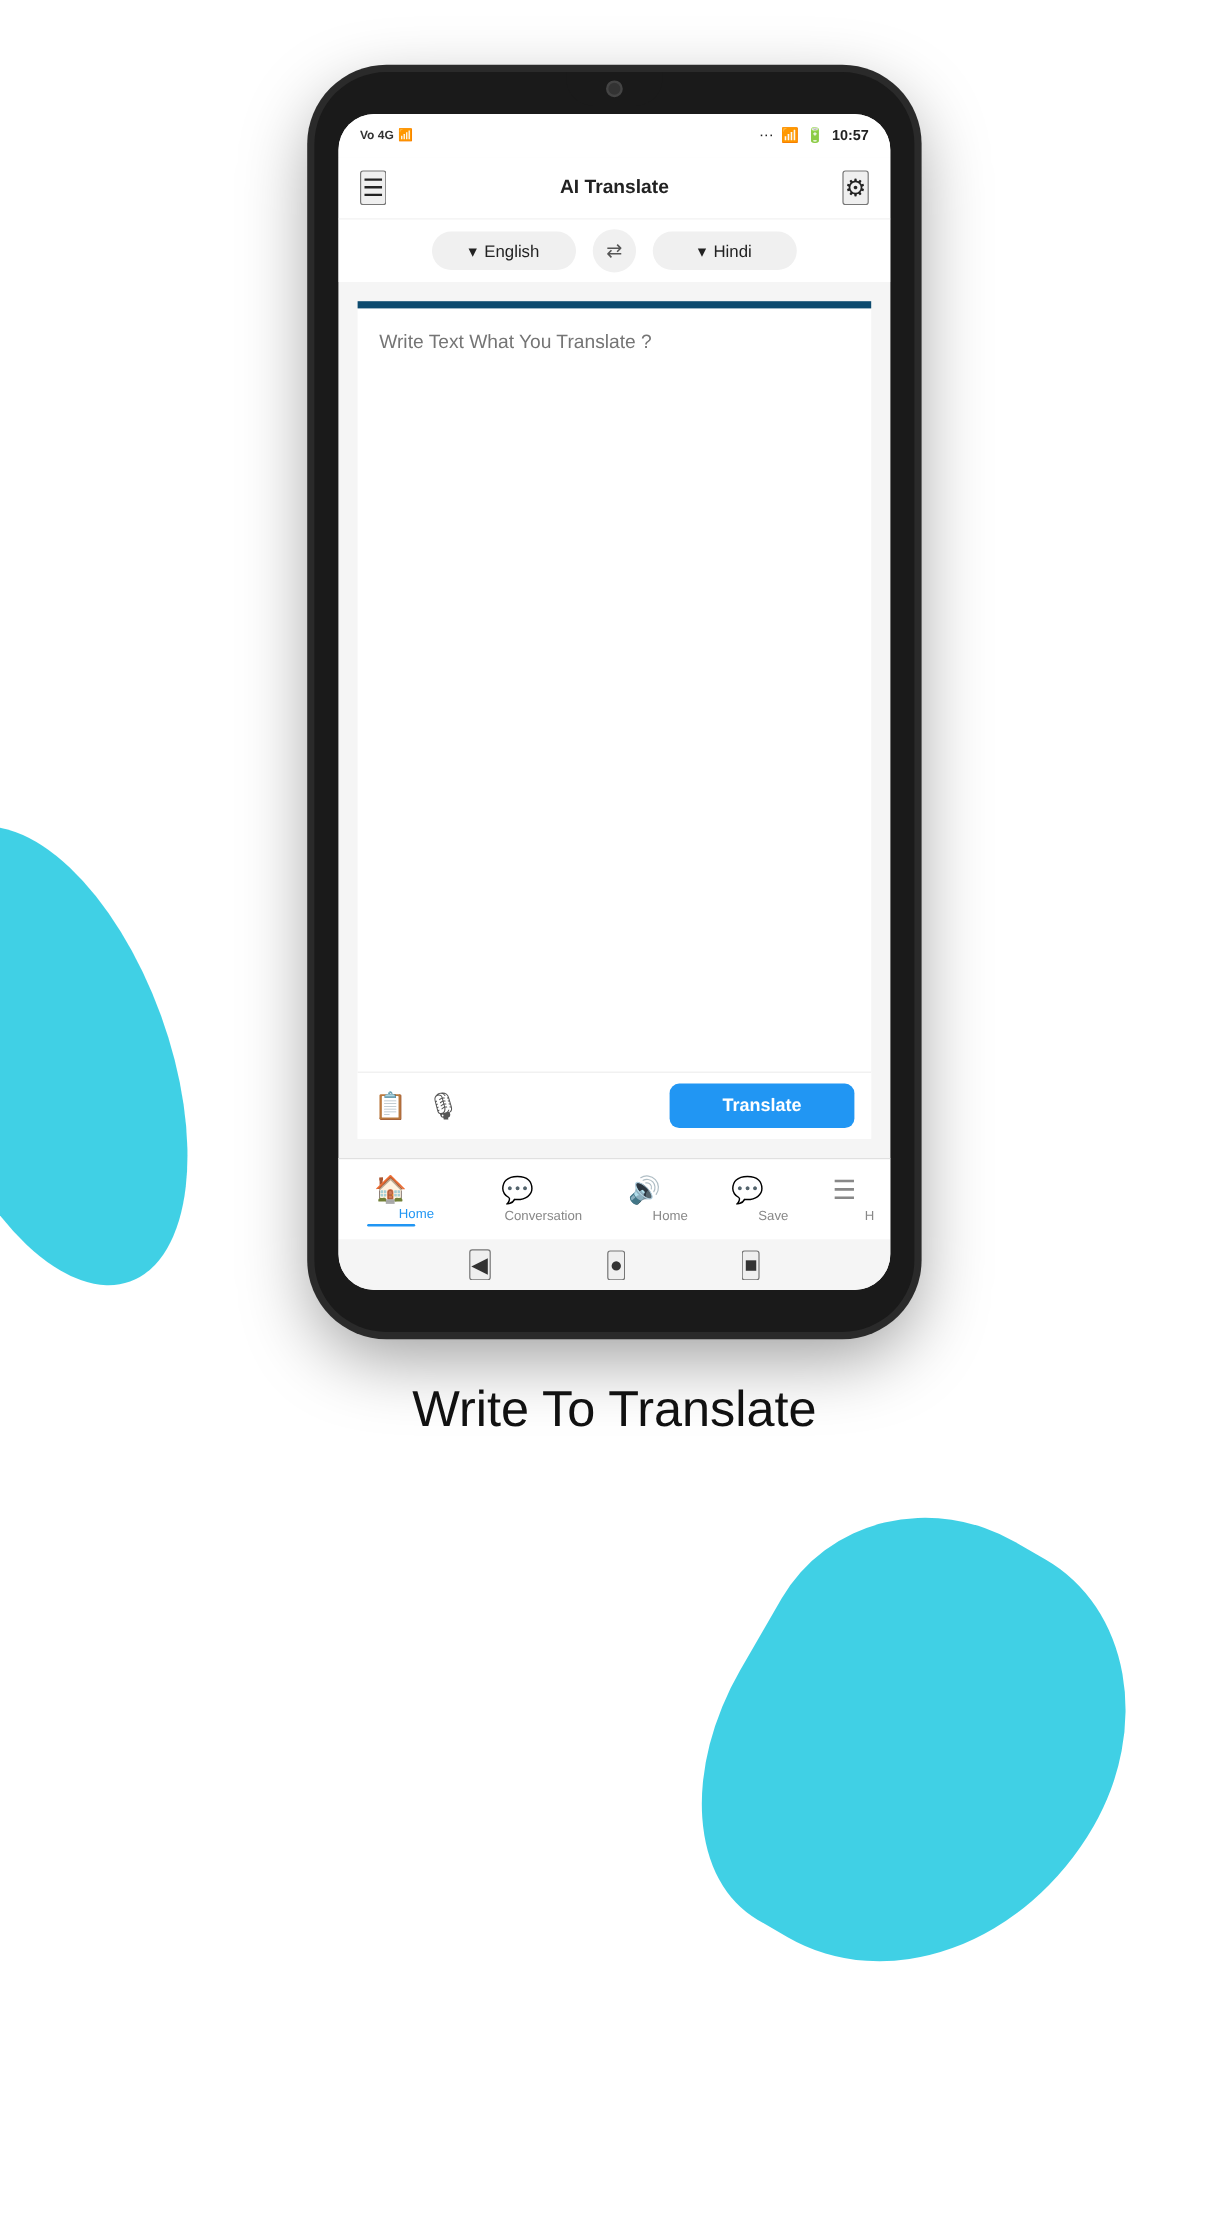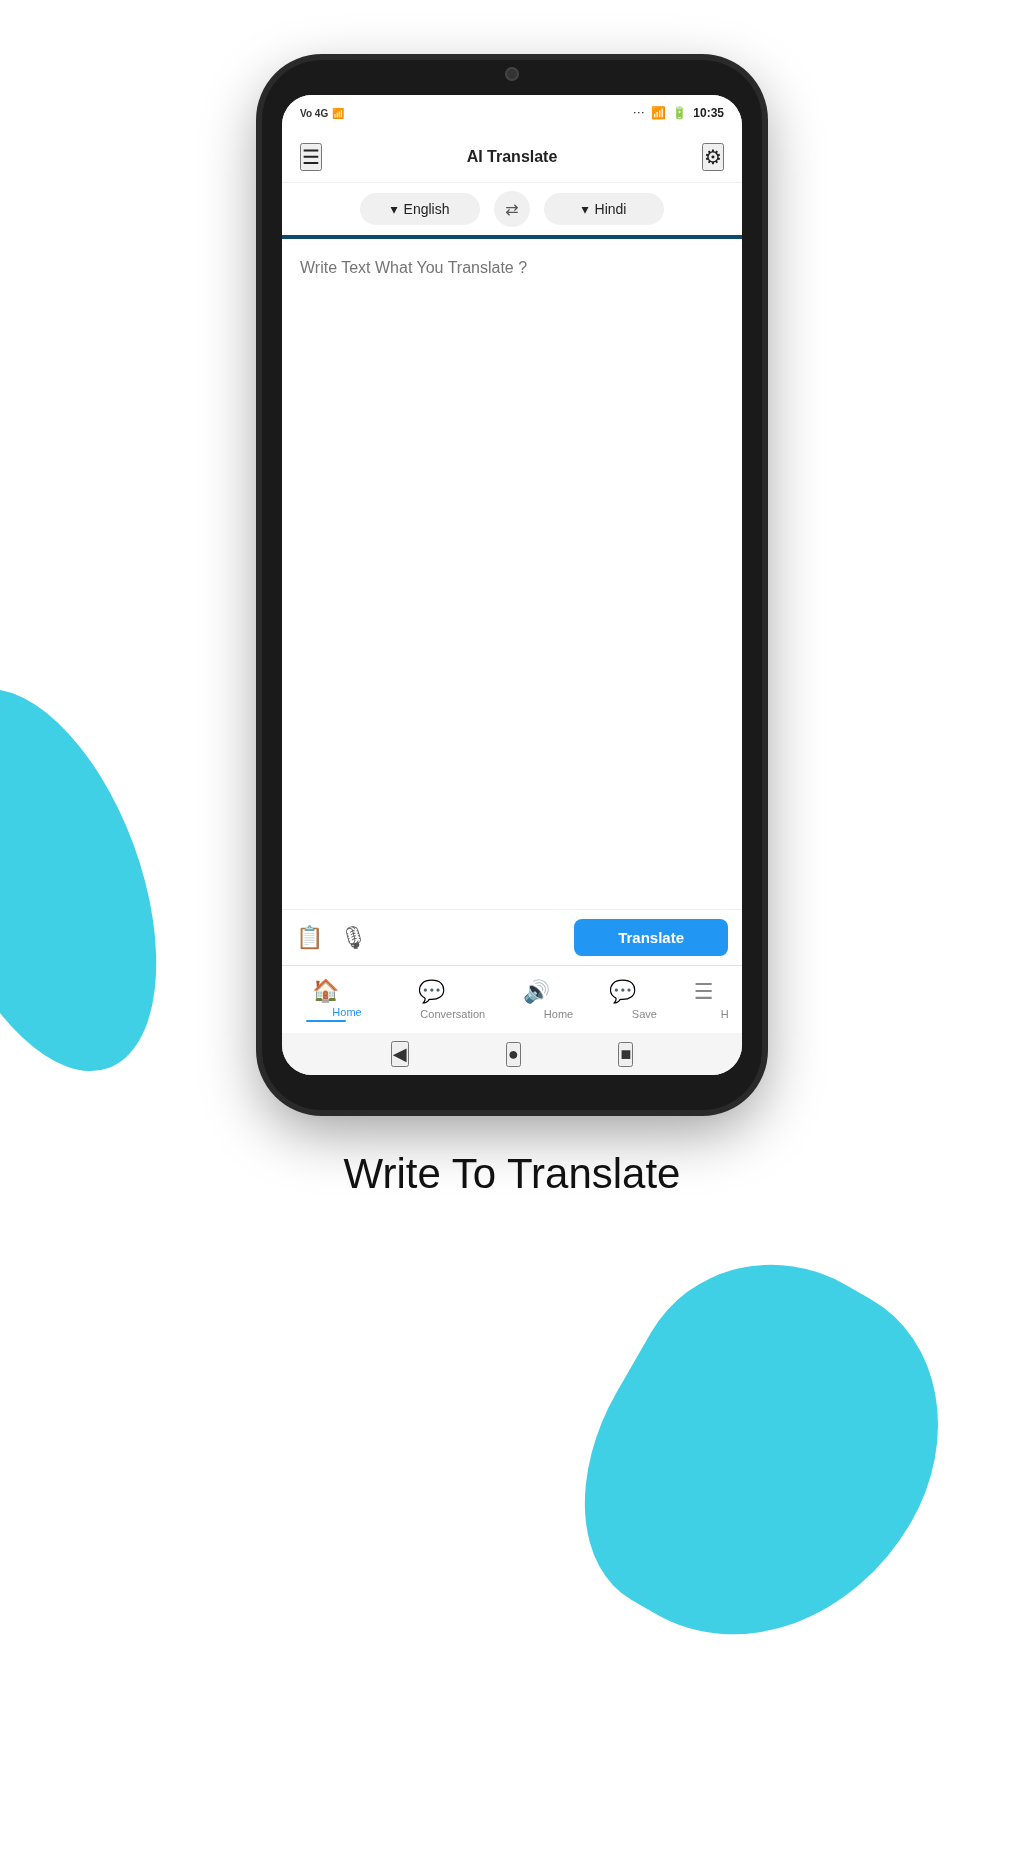--- a/index.html
+++ b/index.html
@@ -182,25 +182,25 @@
       justify-content: center;
       font-size: 16px;
       cursor: pointer;
       color: #555;
     }
 
     
     .text-area-wrapper {
       flex: 1;
       background: #ffffff;
-      margin: 0;
-      position: relative;
-      display: flex;
-      flex-direction: column;
-      border-top: 4px solid #0c4a6e;
+      margin: 16px;
+      position: relative;
+      display: flex;
+      flex-direction: column;
+      border-top: 6px solid #0c4a6e;
     }
     .text-input-area {
       flex: 1;
       padding: 20px 18px;
       font-size: 16px;
       color: #aaa;
       resize: none;
       border: none;
       outline: none;
       background: transparent;
@@ -329,21 +329,21 @@
 
       <div class="status-bar">
         <div class="status-left">
           <span>Vo 4G</span>
           <span>📶</span>
         </div>
         <div class="status-right">
           <span class="signal-dots">···</span>
           <span>📶</span>
           <span>🔋</span>
-          <span>10:35</span>
+          <span>10:57</span>
         </div>
       </div>
 
       <div class="app-bar">
         <button class="hamburger-icon">☰</button>
         <span class="app-bar-title">AI Translate</span>
         <button class="settings-icon">⚙</button>
       </div>
 
       <div class="lang-bar">

